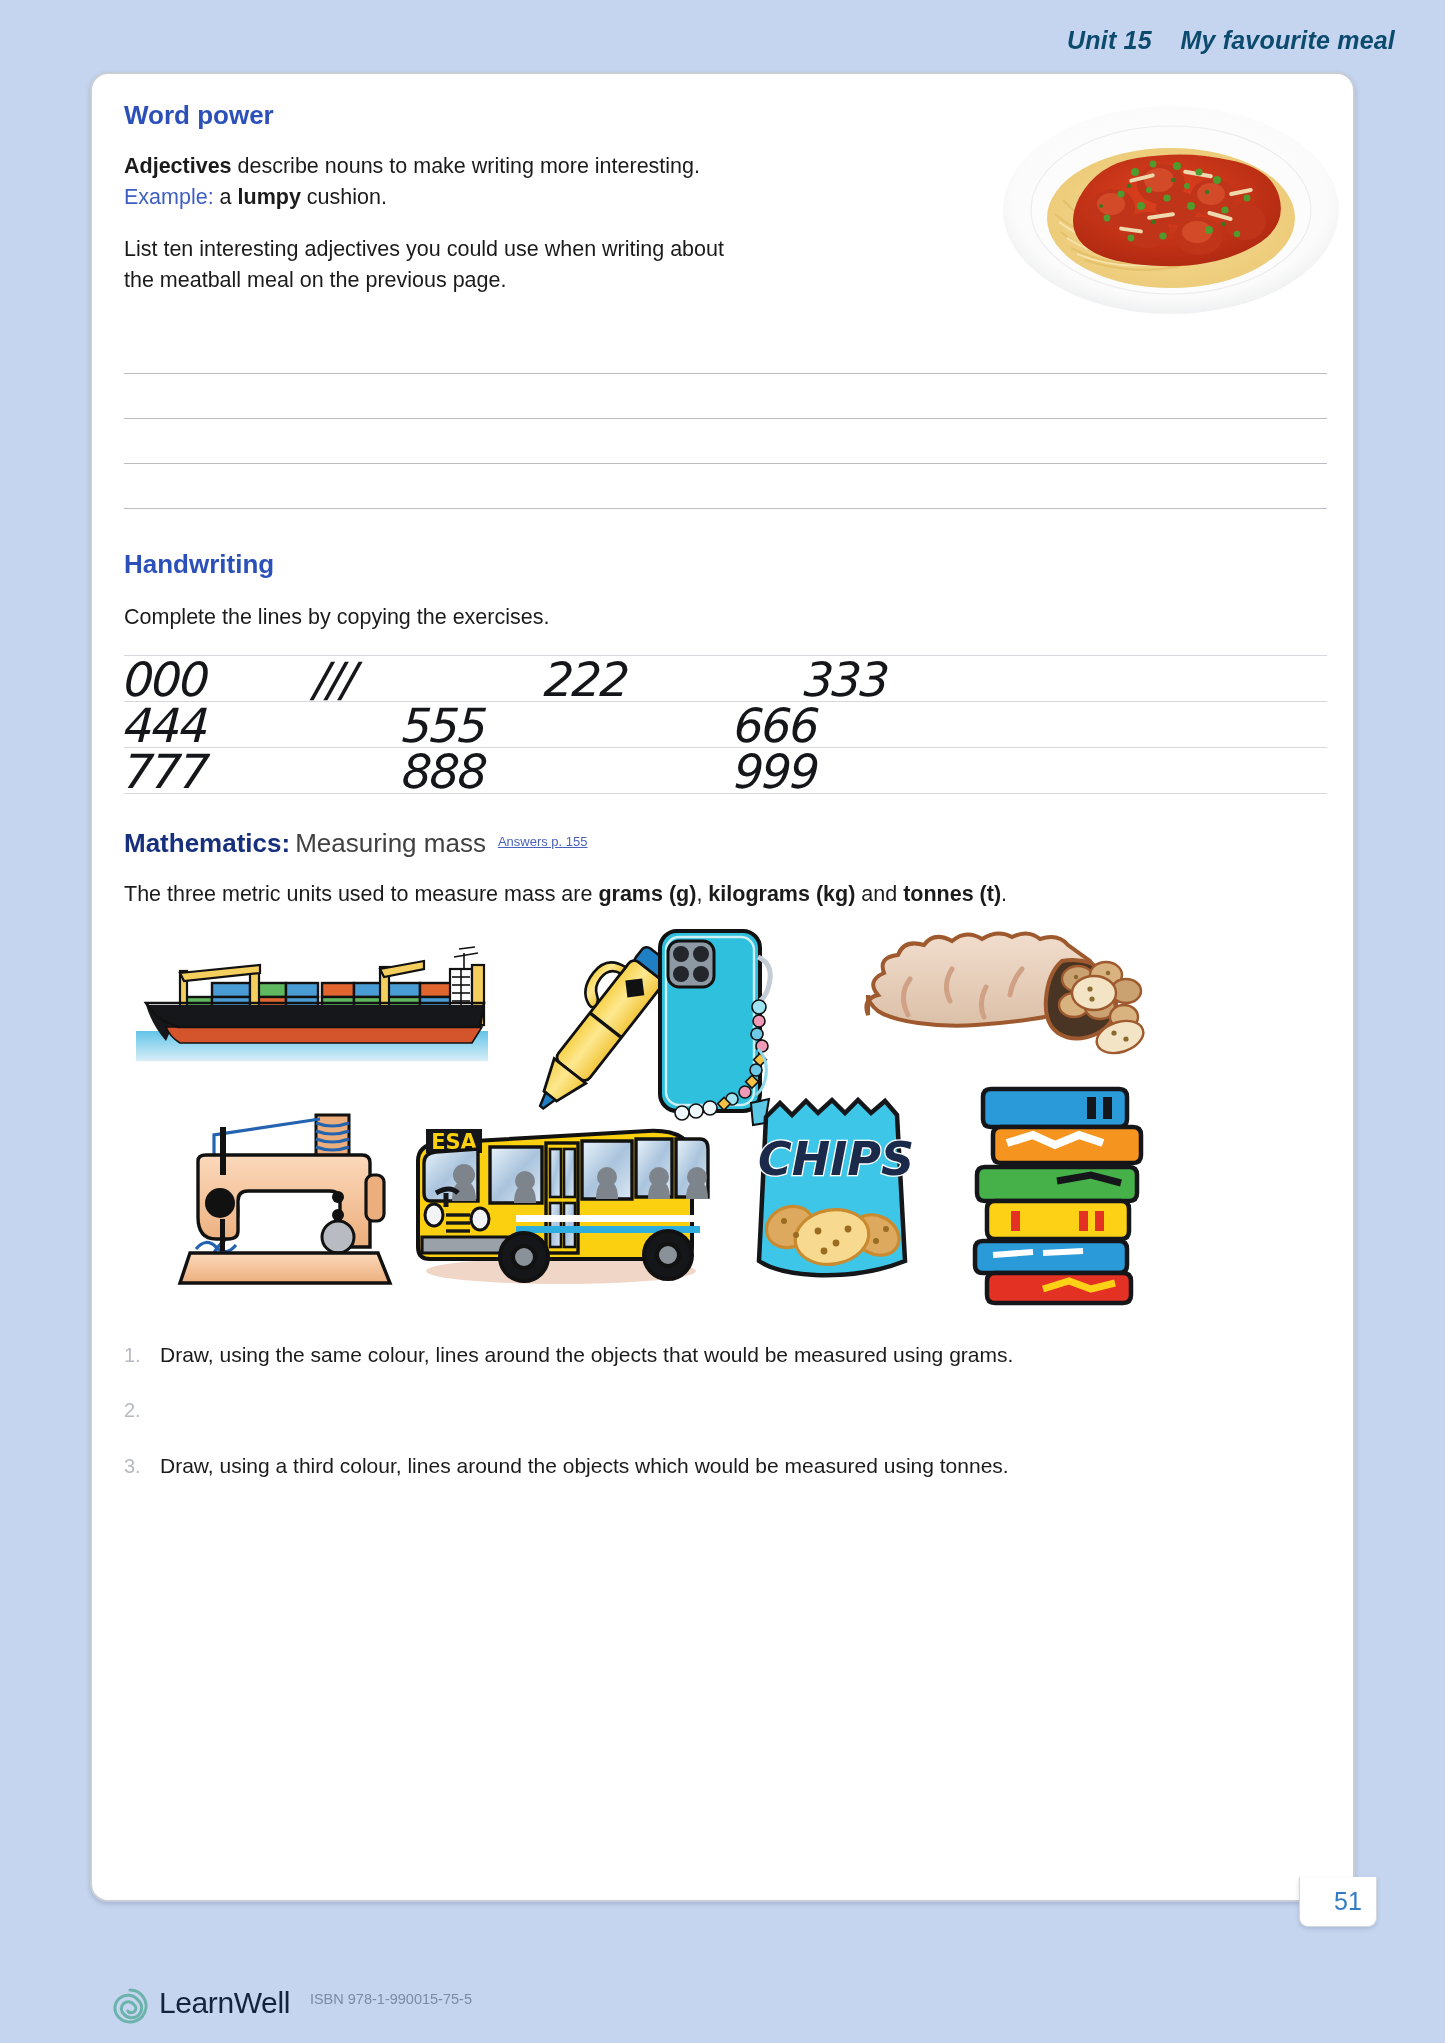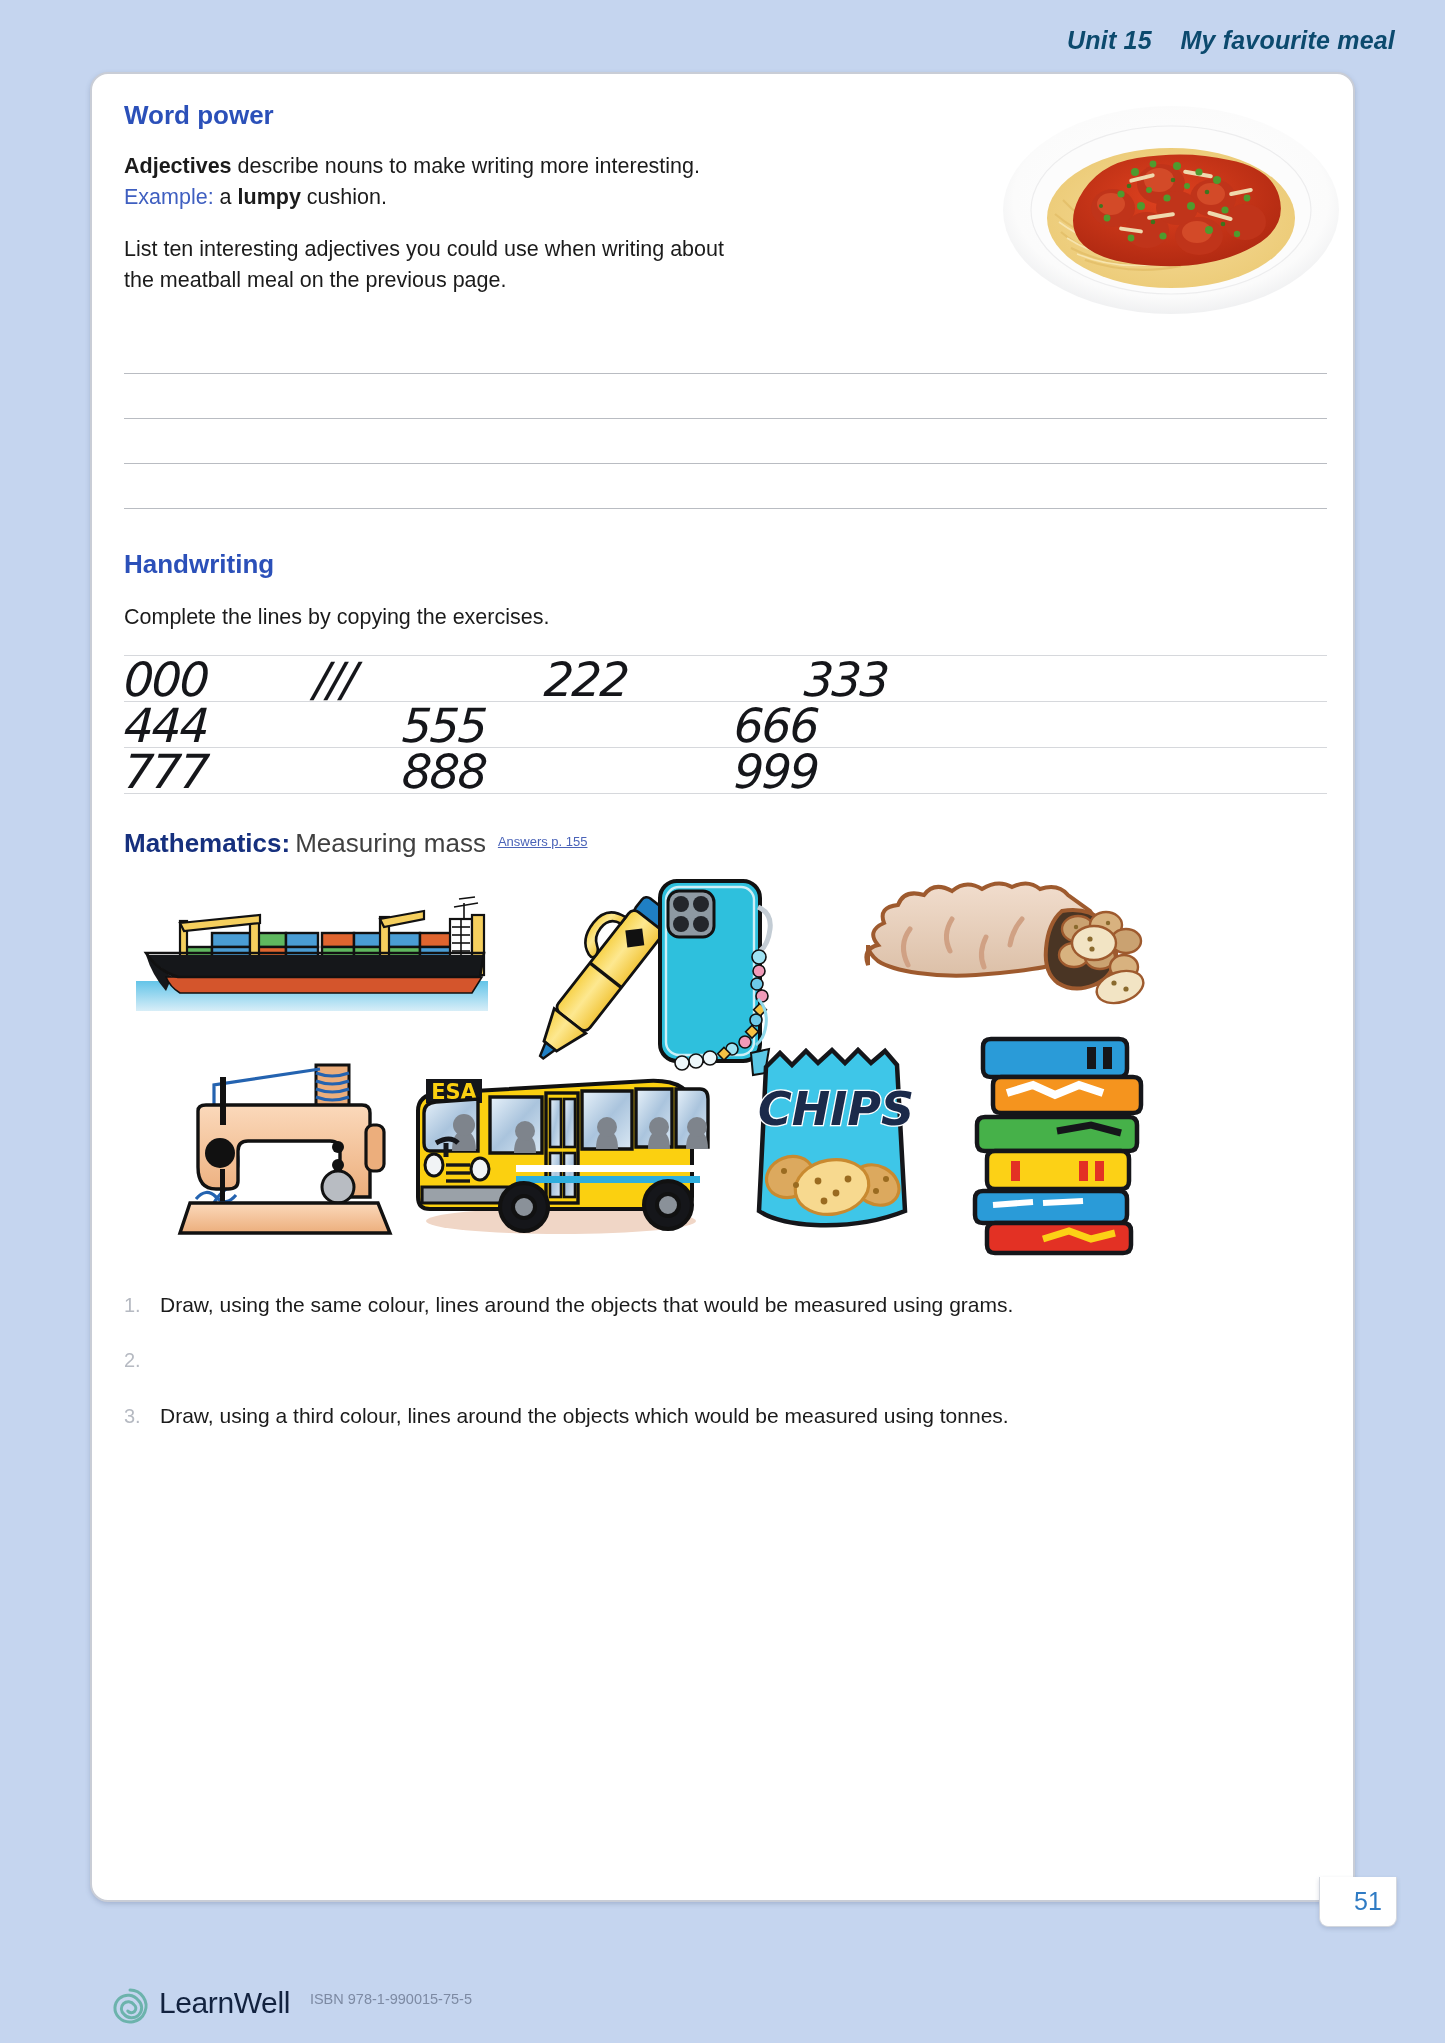--- a/index.html
+++ b/index.html
@@ -122,21 +122,21 @@
     width: 36px;
     font-size: 20px;
     color: #b6bac2;
     flex: none;
   }
   .task-text { font-size: 21px; color: #1b1b1b; }
 
   
   .page-tab {
     position: absolute;
-    right: 48px; top: 1877px;
+    right: 68px; top: 1877px;
     width: 78px; height: 50px;
     background: #fff;
     border: 1.5px solid #d3d7de;
     border-top: none;
     border-radius: 0 0 9px 9px;
     display: flex; align-items: center; justify-content: center;
     font-size: 25px;
     color: #2f7bc4;
     box-shadow: 0 2px 4px rgba(80,95,130,.22);
     padding-left: 20px;
@@ -302,20 +302,21 @@
     </div>
   </section>
 
   <section id="mathematics">
     <div class="math-head">
       <span class="m-label">Mathematics:</span>
       <span class="m-topic">Measuring mass</span>
       <a class="m-answers" href="#">Answers p. 155</a>
     </div>
 
+    <p class="body-text math-intro"><span>The three metric units used to measure mass are </span><b>grams</b><b> (g)</b><span>, </span><b>kilograms</b><b> (kg)</b><span> and </span><b>tonnes</b><b> (t)</b><span>.</span></p>
 
     <div class="illus">
 
       <div class="cell" style="left:8px; top:6px;">
         <svg width="360" height="130" viewBox="0 0 360 130">
           <defs>
             <linearGradient id="seaG" x1="0" y1="0" x2="0" y2="1">
               <stop offset="0%" stop-color="#63c4e8"></stop>
                   <stop offset="100%" stop-color="#d8eef8"></stop>
             </linearGradient>

